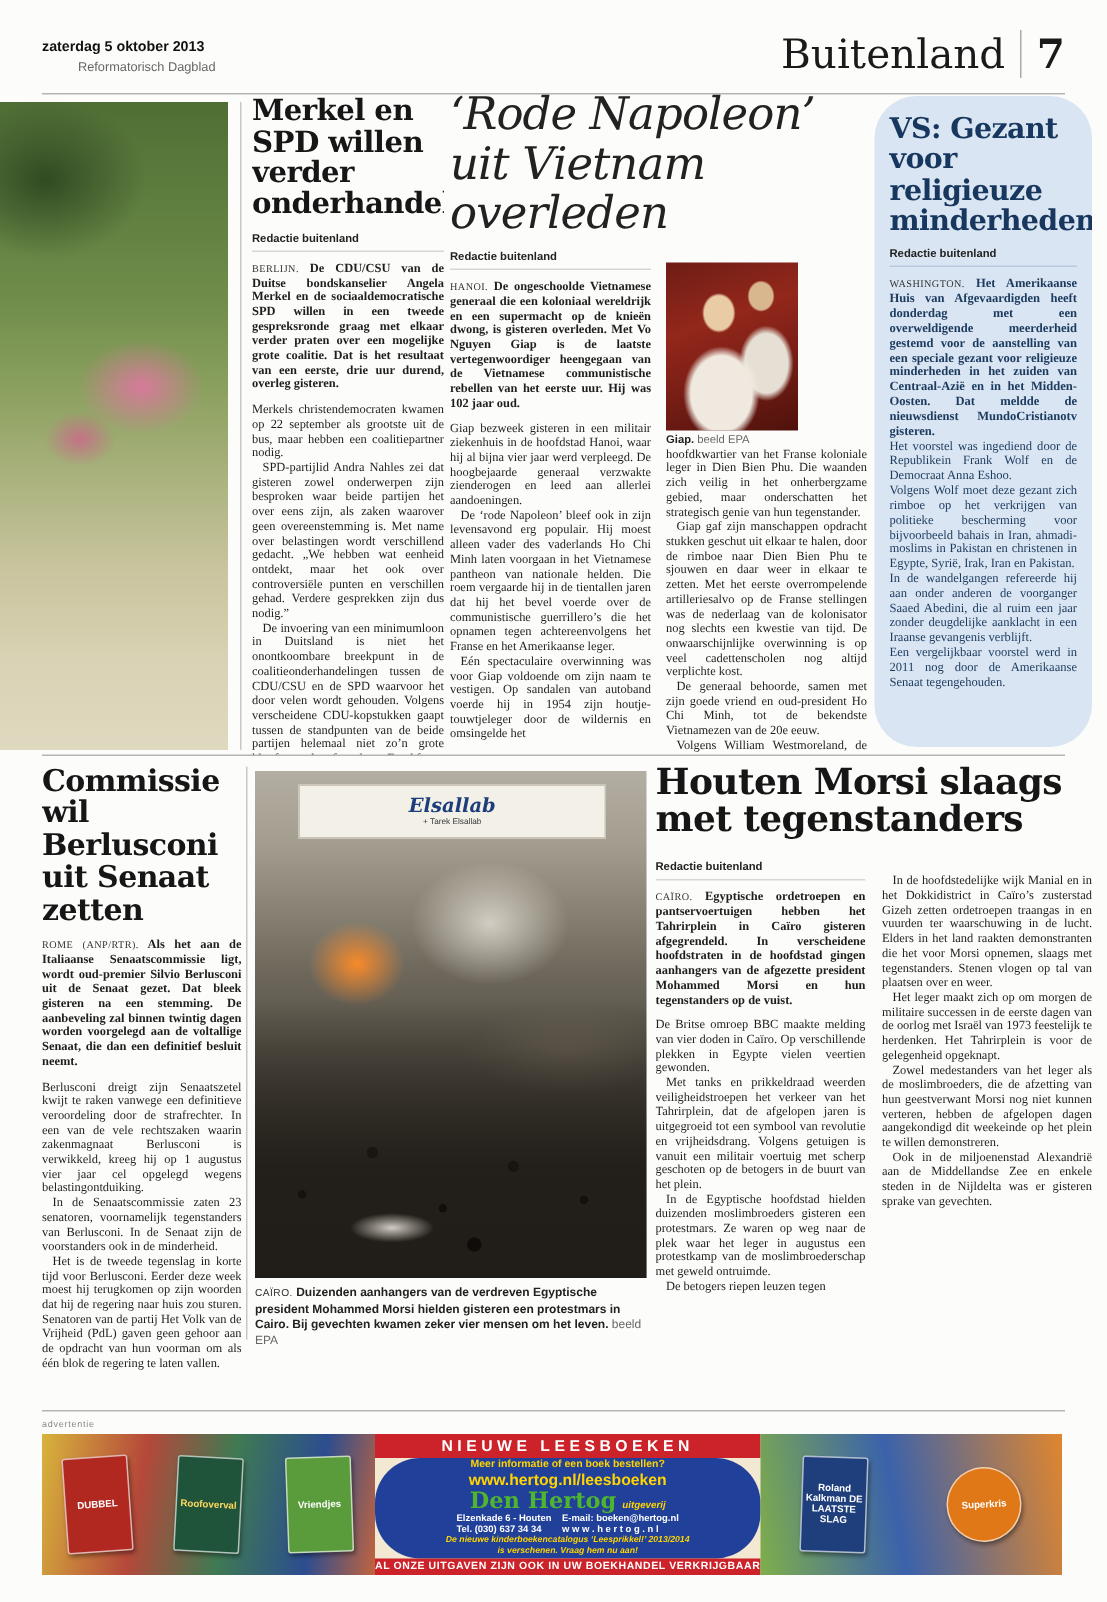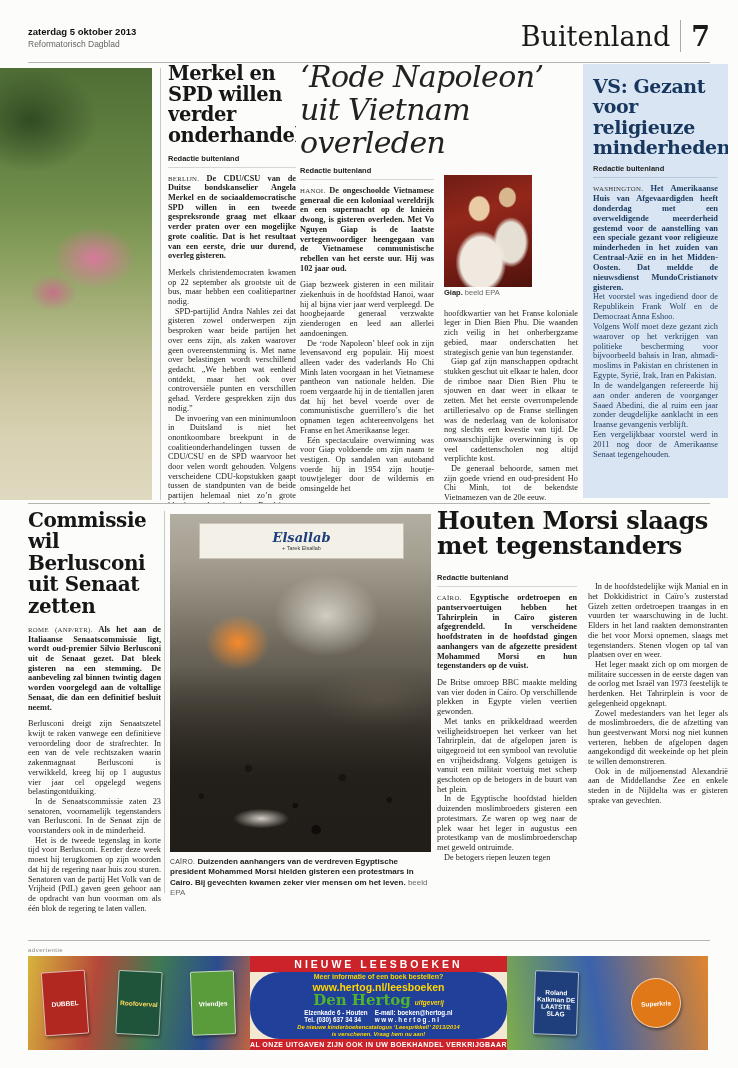--- a/index.html
+++ b/index.html
@@ -1,21 +1,21 @@
 <!DOCTYPE html>
 <html><head>
 <meta charset="utf-8">
 <style>
   html,body{margin:0;padding:0;background:#e8e8e4;}
   .page{position:relative;width:738px;height:1068px;background:#fcfcfa;overflow:hidden;
         font-family:"Liberation Serif",serif;color:#1e1e1e;}
   
   .hdr-date{position:absolute;left:28px;top:26px;font-family:"Liberation Sans",sans-serif;}
   .hdr-date .d1{font-size:9.5px;font-weight:bold;color:#111;}
-  .hdr-date .d2{font-size:8.5px;color:#666;margin-top:2px;}
+  .hdr-date .d2{font-size:8.5px;color:#666;margin-top:2px;margin-left:24px;}
   .hdr-right{position:absolute;right:28px;top:20px;display:flex;align-items:center;gap:10px;}
   .hdr-section{font-family:"DejaVu Serif",serif;font-size:27px;color:#1a1a1a;}
   .hdr-sep{width:1px;height:32px;background:#aaa;}
   .hdr-page{font-family:"DejaVu Serif",serif;font-size:27px;font-weight:bold;color:#1a1a1a;}
   .rule-h{position:absolute;left:28px;right:28px;height:1px;background:#b5b5b0;}
   .rule-v{position:absolute;width:1px;background:#c8c8c3;}
   
   .headline{font-family:"DejaVu Serif",serif;font-weight:bold;color:#161616;letter-spacing:-0.4px;}
   .byline{font-family:"Liberation Sans",sans-serif;font-weight:bold;font-size:7.5px;color:#222;
           border-bottom:1px solid #d6d6d2;padding-bottom:4px;margin:7px 0 6px 0;}
@@ -32,31 +32,31 @@
       radial-gradient(ellipse 60px 45px at 62% 44%, rgba(219,120,158,.95), rgba(219,120,158,0) 70%),
       radial-gradient(ellipse 34px 26px at 35% 52%, rgba(205,100,140,.8), rgba(205,100,140,0) 70%),
       radial-gradient(ellipse 90px 70px at 20% 12%, rgba(42,66,30,.85), rgba(42,66,30,0) 75%),
       linear-gradient(180deg,#4f6e35 0%,#5f7f40 16%,#6f8c4a 30%,#8aa05e 44%,#aab27e 58%,#c9c49e 72%,#d9d2b4 86%,#dfd9c0 100%);}
   .merkel{position:absolute;left:168px;top:64px;width:128px;height:440px;overflow:hidden;}
   .merkel .headline{font-size:19.5px;line-height:1.06;}
   .vietnam{position:absolute;left:300px;top:60px;width:278px;height:444px;overflow:hidden;}
   .vietnam .headline{font-size:30px;line-height:1.1;font-style:italic;font-weight:500;color:#222;letter-spacing:-0.6px;}
   .viet-cols{display:flex;gap:10px;margin-top:0;}
   .viet-col{width:134px;overflow:hidden;}
-  .giap-fig{float:left;width:88px;margin:2px 5px 11px 0;}
+  .giap-fig{float:left;width:88px;margin:2px 5px 0 0;}
   .giap-photo{width:88px;height:112px;
     background:
       radial-gradient(ellipse 16px 19px at 40% 30%, #e9cba6 60%, rgba(233,203,166,0) 70%),
       radial-gradient(ellipse 13px 15px at 72% 20%, #d8b78f 60%, rgba(216,183,143,0) 70%),
       radial-gradient(ellipse 34px 42px at 42% 78%, #efe9df 60%, rgba(239,233,223,0) 75%),
       radial-gradient(ellipse 26px 36px at 76% 60%, #e6e0d4 55%, rgba(230,224,212,0) 70%),
       linear-gradient(160deg,#6e1d15 0%,#93271b 35%,#7c1f16 60%,#4e120c 100%);}
   .giap-cap{margin-top:2px;font-family:"Liberation Sans",sans-serif;font-size:7.5px;}
   .bluebox{position:absolute;left:583px;top:64px;width:145px;height:434px;background:#d9e5f2;
-           box-sizing:border-box;padding:12px 10px;overflow:hidden;}
+           box-sizing:border-box;padding:12px 10px;overflow:hidden;border-radius:28px;}
   .bluebox .headline{font-size:19px;line-height:1.07;color:#17375e;}
   .bluebox .body{color:#1b3a5e;font-size:8.4px;}
   .bluebox .body p{text-indent:0;}
   .bluebox .byline{border-bottom:1px solid #b9c9dd;}
   
   .berlusconi{position:absolute;left:28px;top:510px;width:133px;height:426px;overflow:hidden;}
   .berlusconi .headline{font-size:20px;line-height:1.07;}
   .cairo-photo{position:absolute;left:170px;top:514px;width:261px;height:338px;overflow:hidden;
     background:
       radial-gradient(ellipse 46px 40px at 26% 38%, rgba(255,140,40,.95), rgba(255,170,60,0) 70%),
@@ -170,21 +170,21 @@
       </div>
     </div>
   </div>
 
   <div class="bluebox">
     <div class="headline">VS: Gezant voor religieuze minderheden</div>
     <div class="byline">Redactie buitenland</div>
     <div class="body">
       <p class="lead"><span class="dateline">washington.</span> <span>Het Amerikaanse Huis van Afgevaardigden heeft donderdag met een overweldigende meerderheid gestemd voor de aanstelling van een speciale gezant voor religieuze minderheden in het zuiden van Centraal-Azië en in het Midden-Oosten. Dat meldde de nieuwsdienst MundoCristianotv gisteren.</span></p>
       <p>Het voorstel was ingediend door de Republikein Frank Wolf en de Democraat Anna Eshoo.</p>
-      <p>Volgens Wolf moet deze gezant zich waarover op het verkrijgen van politieke bescherming voor bijvoorbeeld bahais in Iran, ahmadi-moslims in Pakistan en christenen in Egypte, Syrië, Irak, Iran en Pakistan.</p>
+      <p>Volgens Wolf moet deze gezant zich rimboe op het verkrijgen van politieke bescherming voor bijvoorbeeld bahais in Iran, ahmadi-moslims in Pakistan en christenen in Egypte, Syrië, Irak, Iran en Pakistan.</p>
       <p>In de wandelgangen refereerde hij aan onder anderen de voorganger Saaed Abedini, die al ruim een jaar zonder deugdelijke aanklacht in een Iraanse gevangenis verblijft.</p>
       <p>Een vergelijkbaar voorstel werd in 2011 nog door de Amerikaanse Senaat tegengehouden.</p>
     </div>
   </div>
 
   <div class="rule-h" style="top:503px;"></div>
 
   <div class="berlusconi">
     <div class="headline">Commissie wil Berlusconi uit Senaat zetten</div>
     <div class="body" style="margin-top:8px;">

